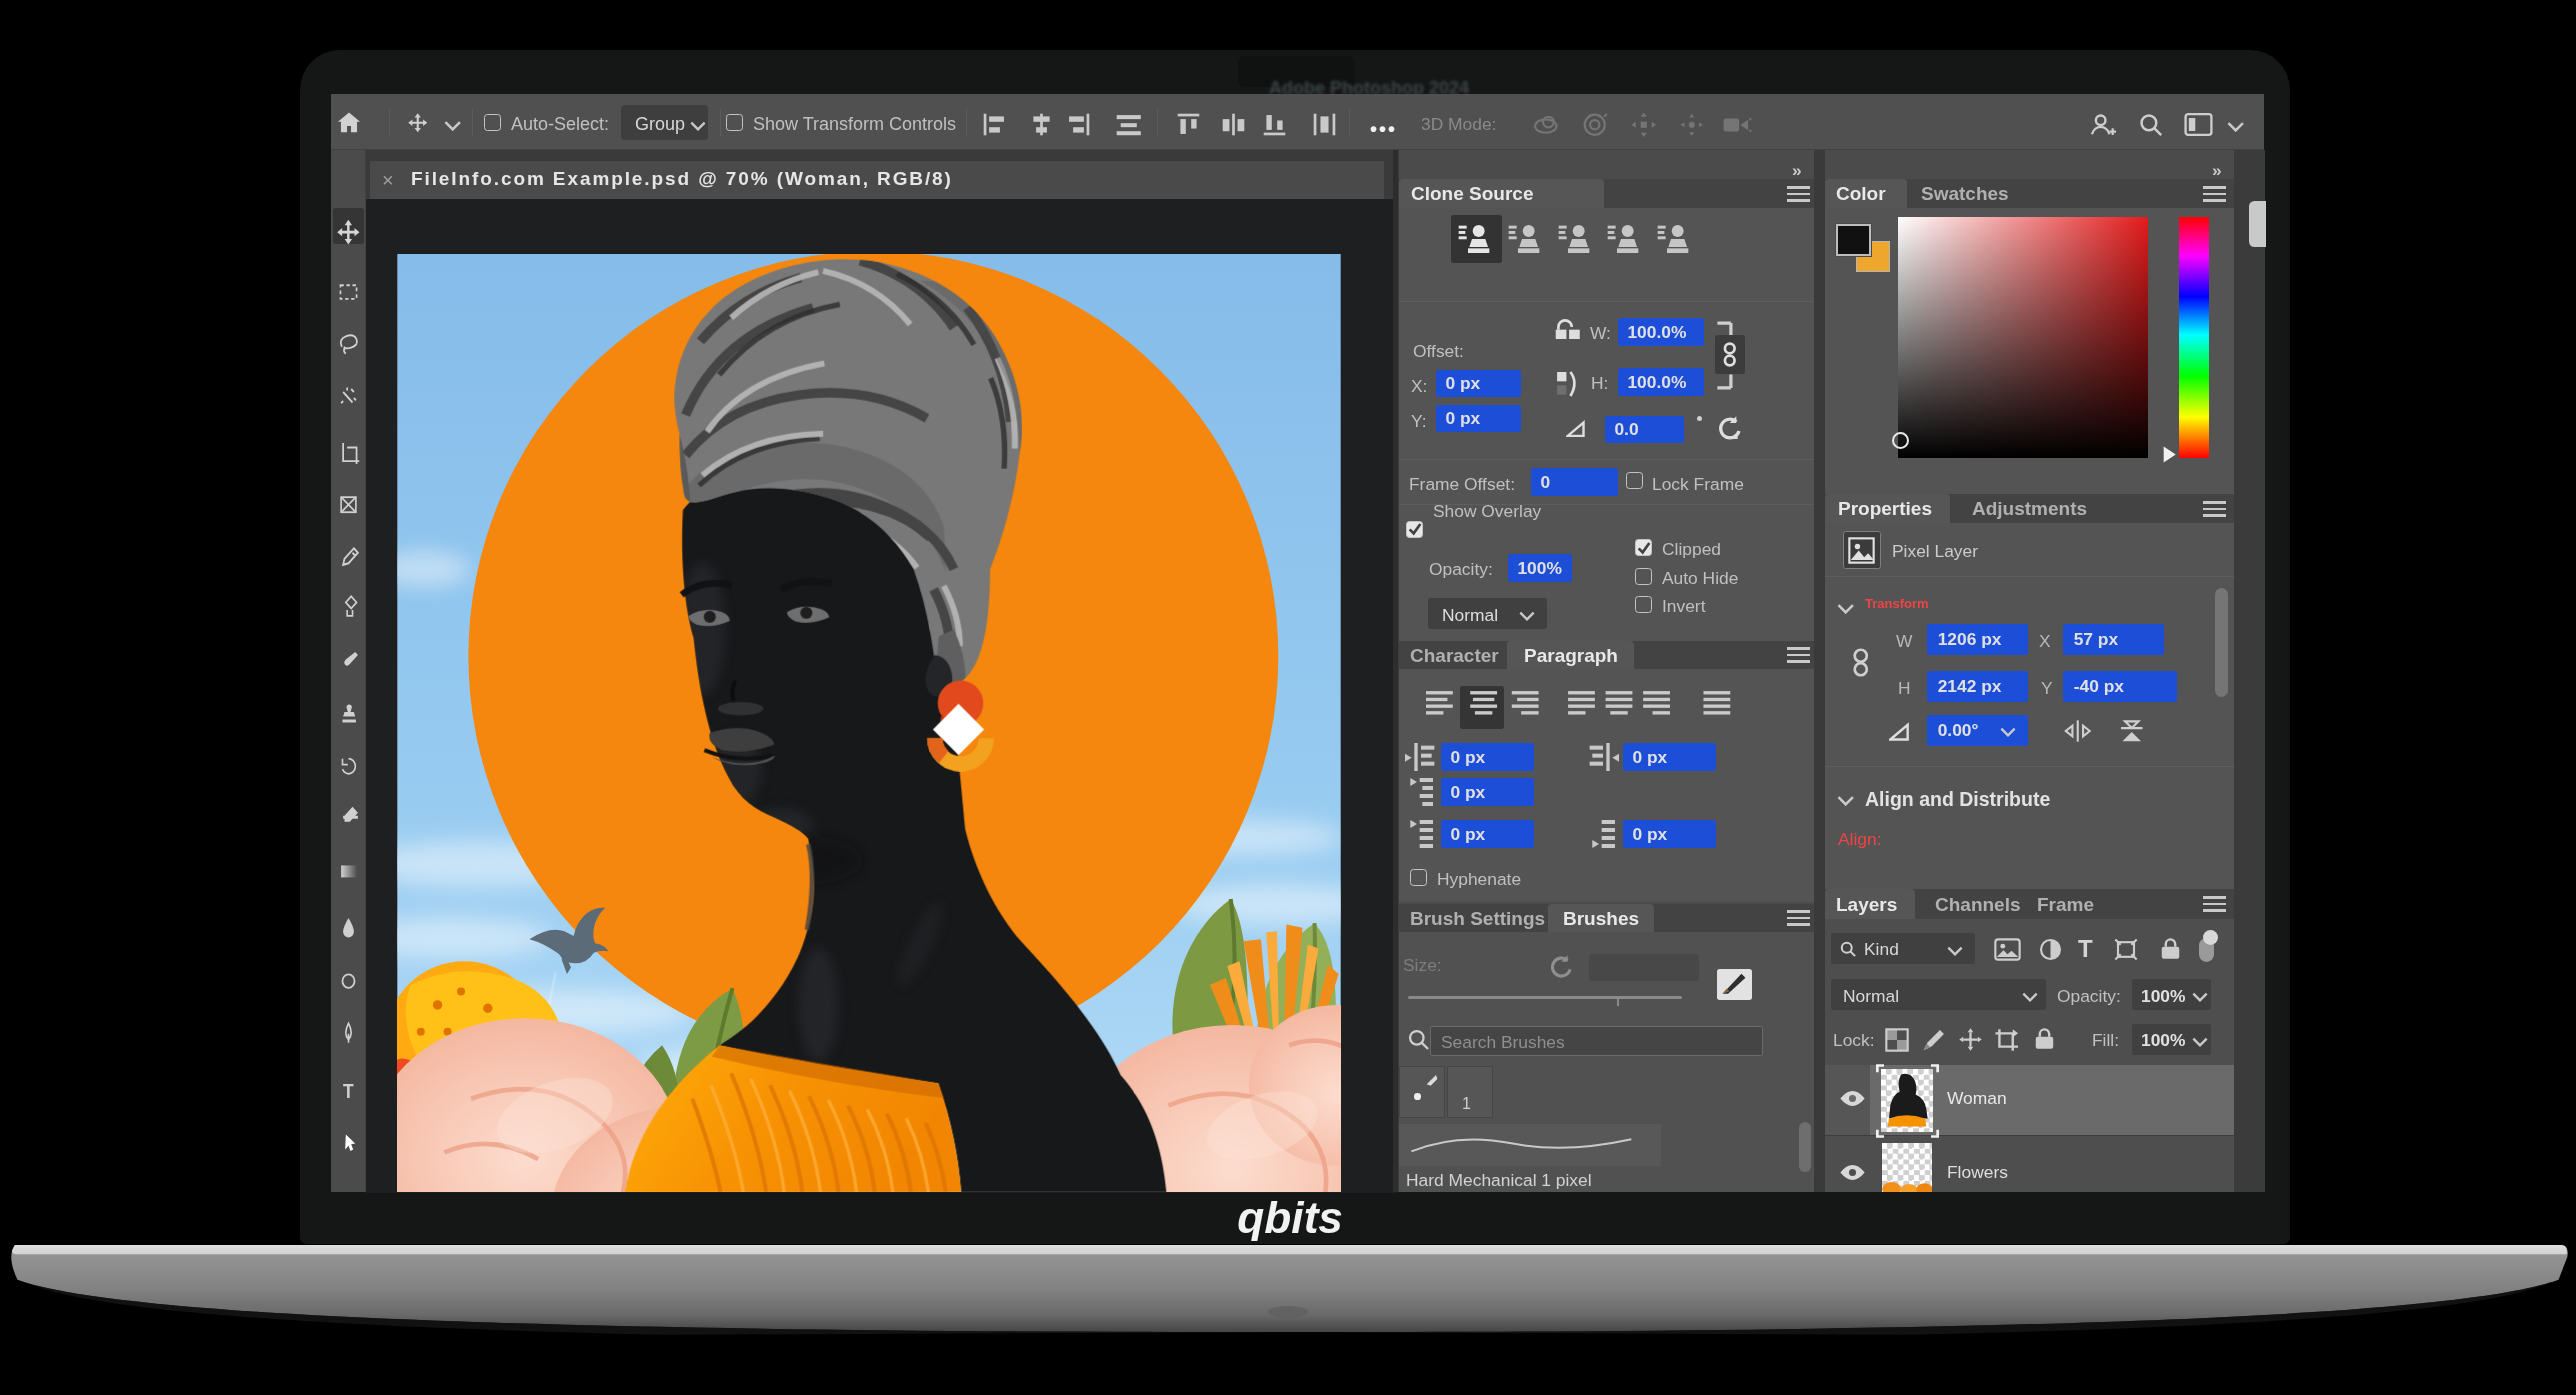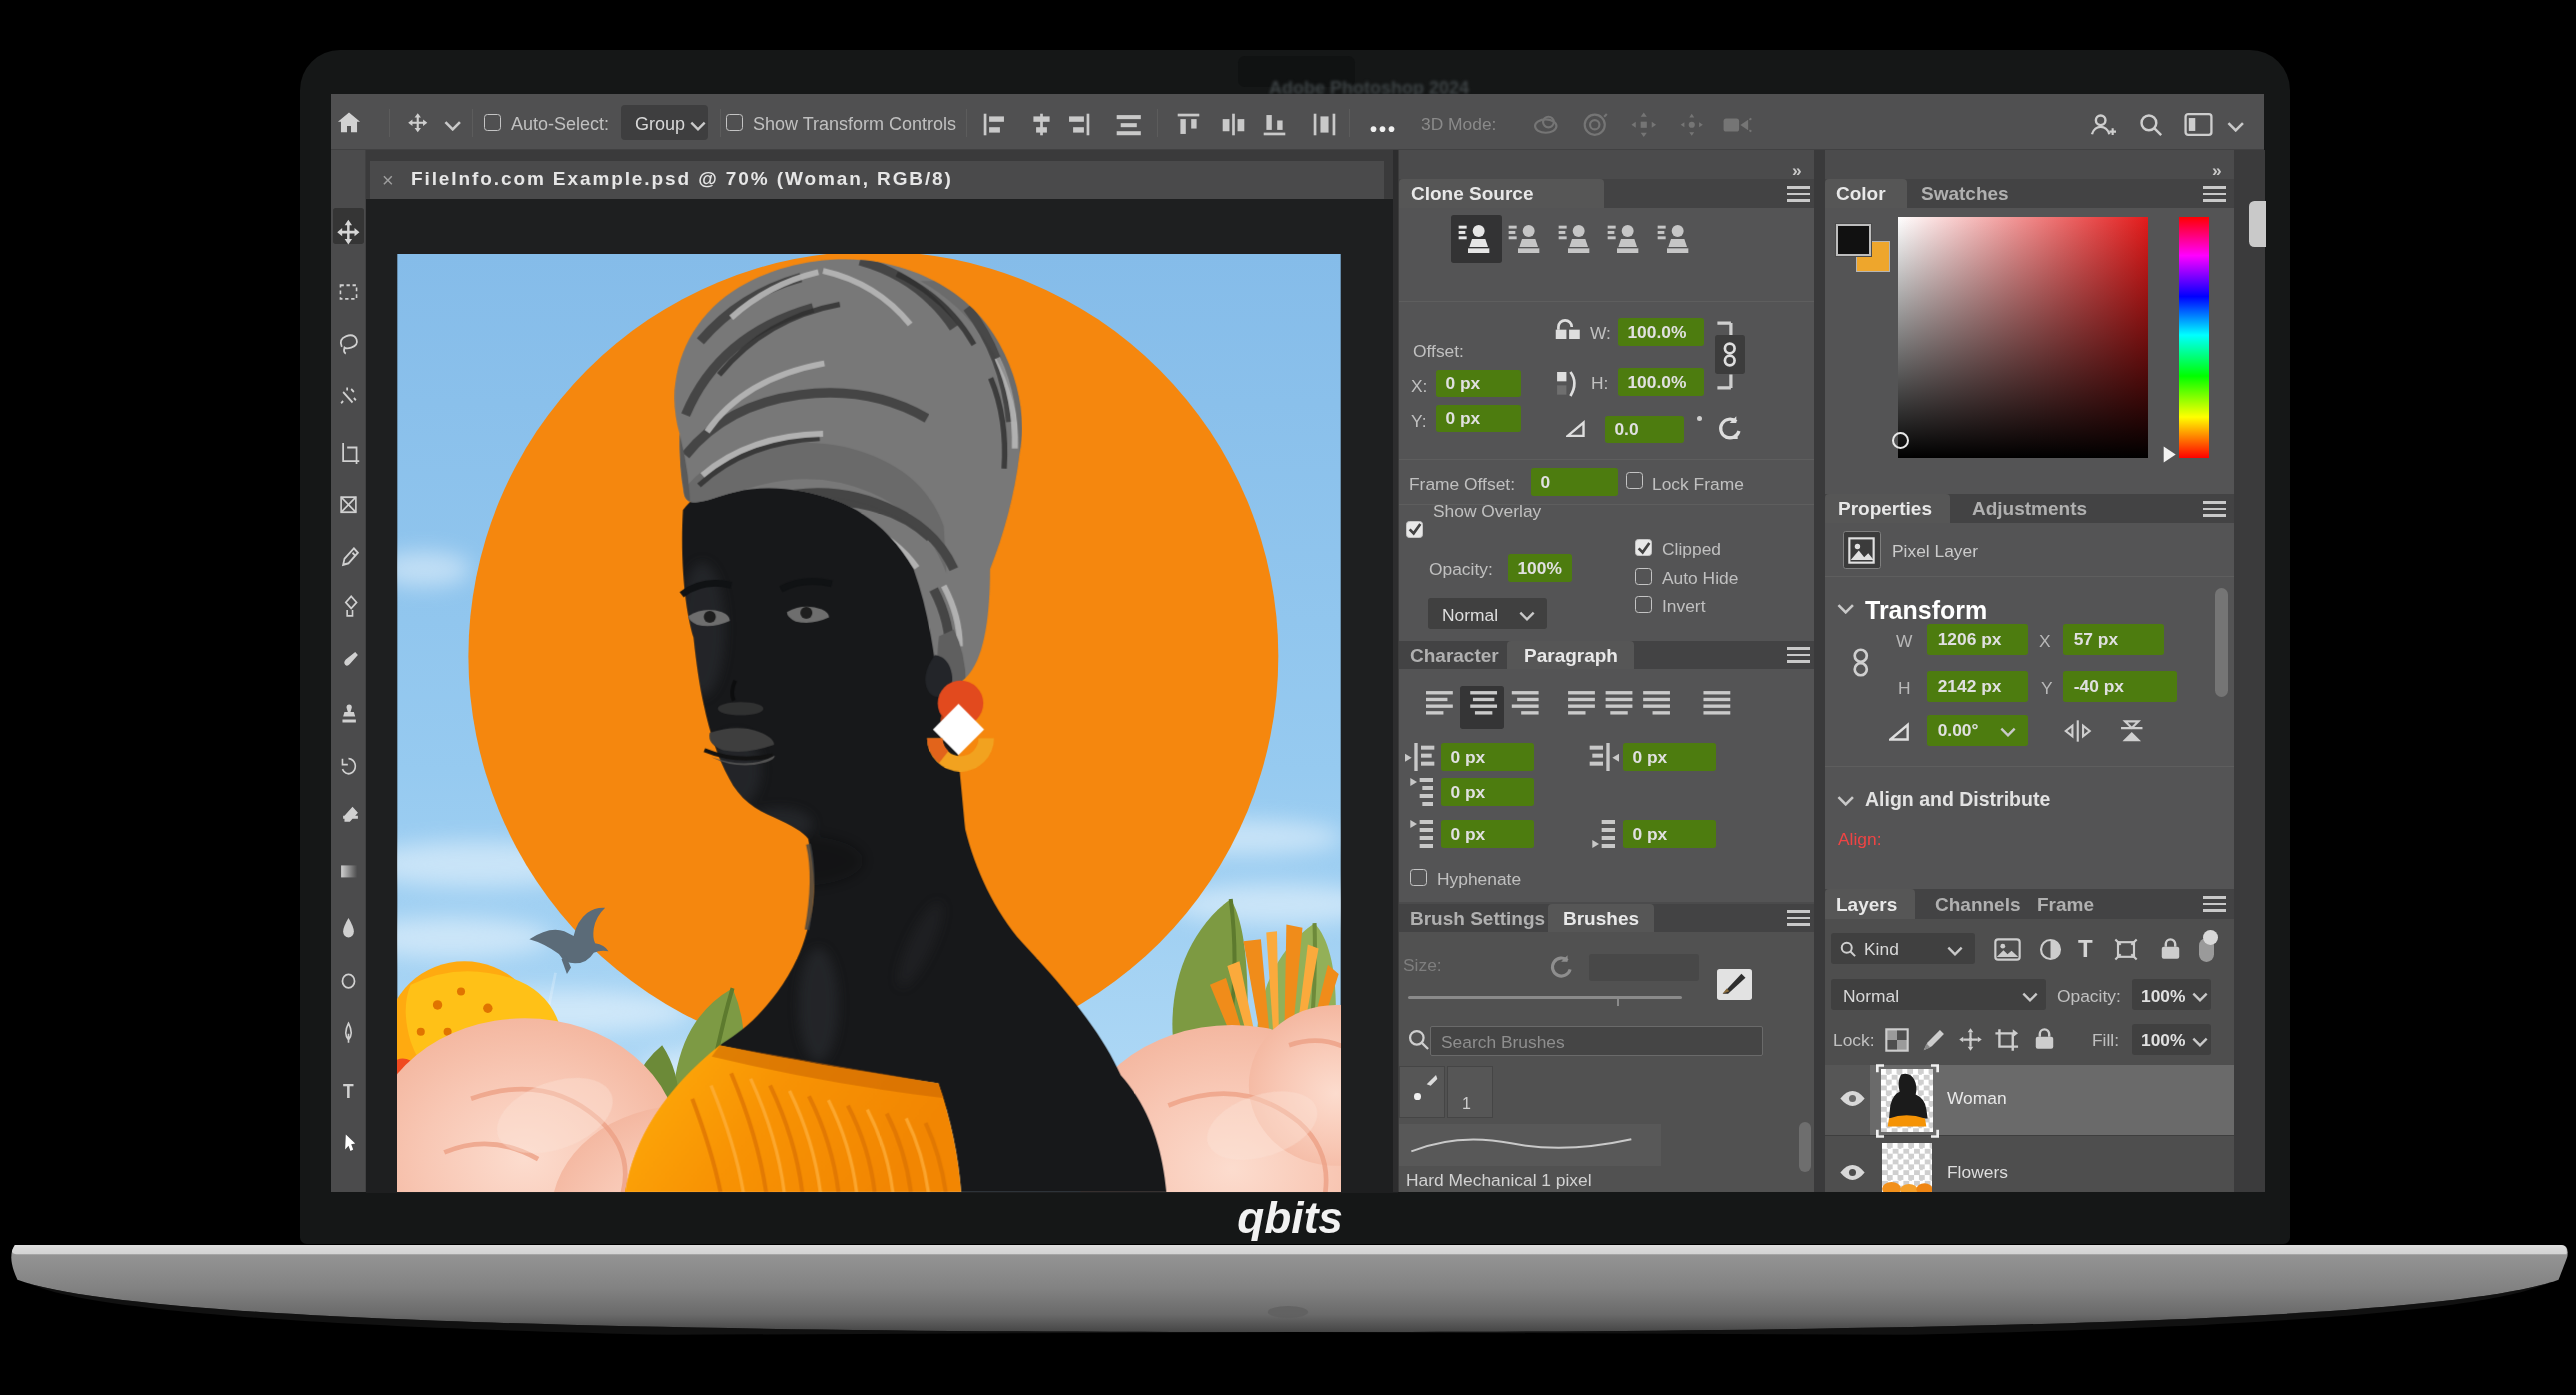--- a/index.html
+++ b/index.html
@@ -22,21 +22,21 @@
   .tabbar{left:366px;top:150px;width:1032px;height:48px;background:#3a3a3b;}
   .doctab{left:370px;top:161px;width:1014px;height:38px;background:#4a4a4b;color:#e4e4e4;}
   .canvas{left:366px;top:199px;width:1032px;height:994px;background:#1e1f20;}
   .midcol{left:1399px;top:150px;width:415px;height:1042px;background:#4b4b4c;}
   .rgap{left:1814px;top:150px;width:11.4px;height:1042px;background:#3a3a3b;}
   .rightcol{left:1825px;top:150px;width:409px;height:1042px;background:#4b4b4c;}
   .redge{left:2234px;top:150px;width:31px;height:1042px;background:#3b3b3c;}
   .panelbody{background:#545455;}
   .ptab{position:absolute;font-size:19px;font-weight:bold;color:#e8e8e8;}
   .ptab.dim{color:#b0b0b0;font-weight:bold;}
-  .field{position:absolute;background:#4d7c0f;border-radius:2.7px;color:#e0e0e0;font-size:17.4px;font-weight:bold;}
+  .field{position:absolute;background:#1d4ed8;border-radius:2.7px;color:#e0e0e0;font-size:17.4px;font-weight:bold;}
   .lbl{position:absolute;font-size:17.4px;color:#c0c0c0;}
   .chk{position:absolute;width:17.4px;height:17.4px;border:1.3px solid #c4c4c4;border-radius:3.4px;background:transparent;}
   .chk.on{background:#e8e8e8;}
   .hamb{position:absolute;width:23px;height:16px;display:flex;flex-direction:column;justify-content:space-between;}
   .hamb div{height:2.7px;background:#c9c9c9;}
 </style>
 </head>
 <body>
 <div class="stage">
   <div class="abs lid"></div>
@@ -833,21 +833,21 @@
   <svg class="abs" style="left:1848px;top:537px;" width="27" height="27" viewBox="0 0 20 20">
         <rect x="1" y="1" width="18" height="18" fill="none" stroke="#e0e0e0" stroke-width="1.6"></rect>
         <circle cx="7" cy="7" r="2" fill="#e0e0e0"></circle>
         <path d="M2 17l6-7 4 5 3-3 4 5z" fill="#e0e0e0"></path>
       </svg>
   <div class="abs lbl" style="left:1892px;top:541px;color:#cbcbcb;">Pixel Layer</div>
   <div class="abs" style="left:1825px;top:576px;width:409px;height:1.3px;background:#5e5e5e;"></div>
   <svg class="abs" style="left:1837px;top:602px;" width="17.4" height="12" viewBox="0 0 12 8">
         <path d="M1 2l5 5 5-5" stroke="#c9c9c9" stroke-width="1.8" fill="none"></path>
       </svg>
-  <div class="abs" style="left:1865px;top:596px;font-size:25px;font-weight:bold;color:#ffffff;">Transform</div>
+  <div class="abs" style="left:1865px;top:596px;font-size:13px;font-weight:bold;color:#ef4444;">Transform</div>
   <svg class="abs" style="left:1850px;top:645px;" width="21.5" height="35" viewBox="0 0 16 26">
         <g fill="none" stroke="#cfcfcf" stroke-width="2">
           <circle cx="8" cy="8" r="4.5"></circle>
           <circle cx="8" cy="18" r="4.5"></circle>
         </g>
       </svg>
   <div class="abs lbl" style="left:1896px;top:631px;color:#b8b8b8;">W</div>
   <div class="field" style="left:1927px;top:624px;width:101px;height:31px;"><span style="margin-left:10.7px;line-height:31px;">1206 px</span></div>
   <div class="abs lbl" style="left:2039px;top:631px;color:#b8b8b8;">X</div>
   <div class="field" style="left:2063px;top:624px;width:101px;height:31px;"><span style="margin-left:10.7px;line-height:31px;">57 px</span></div>

